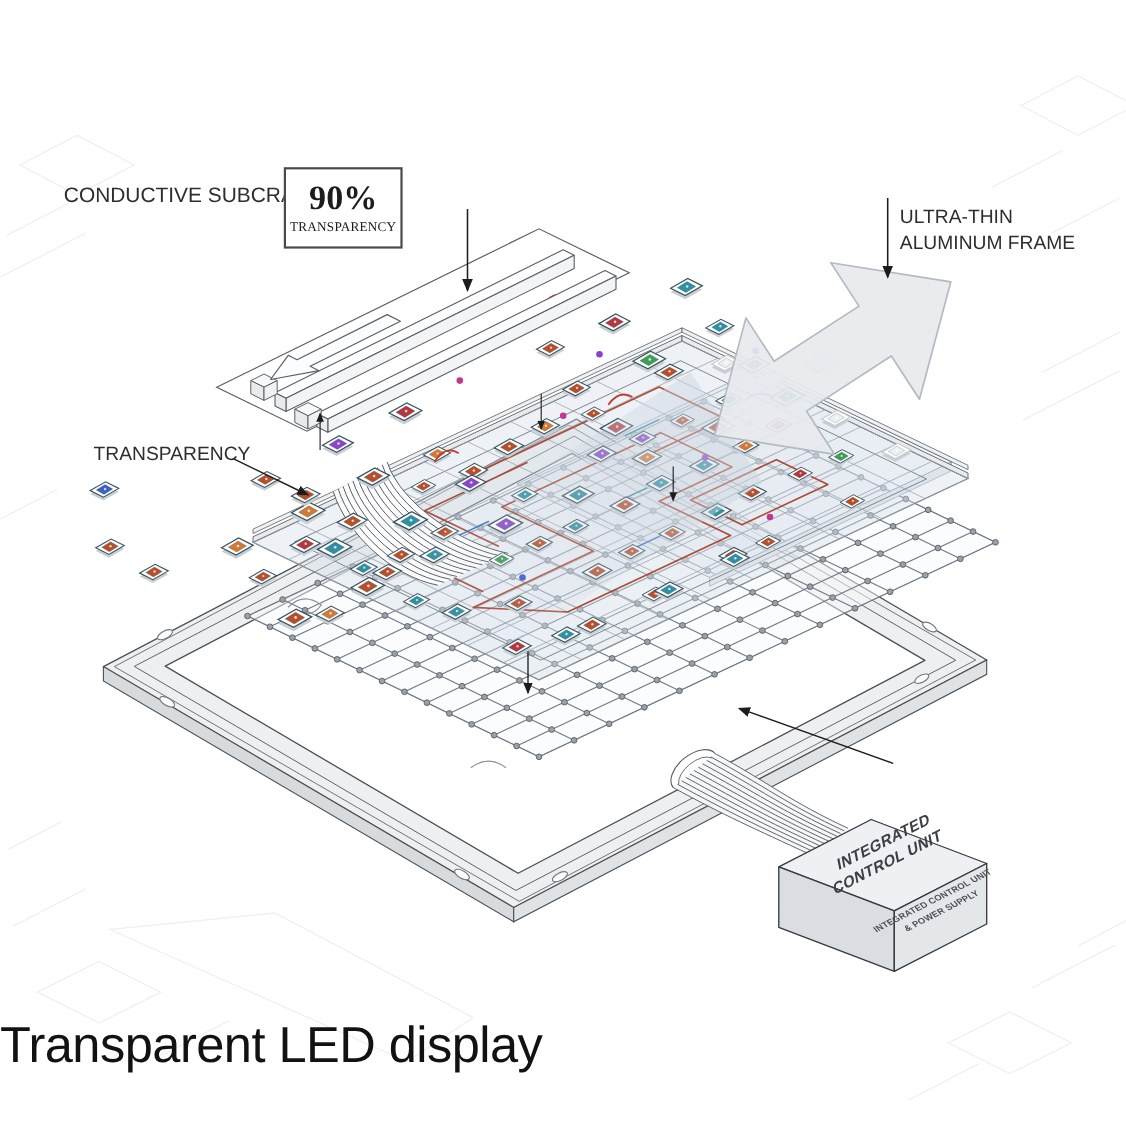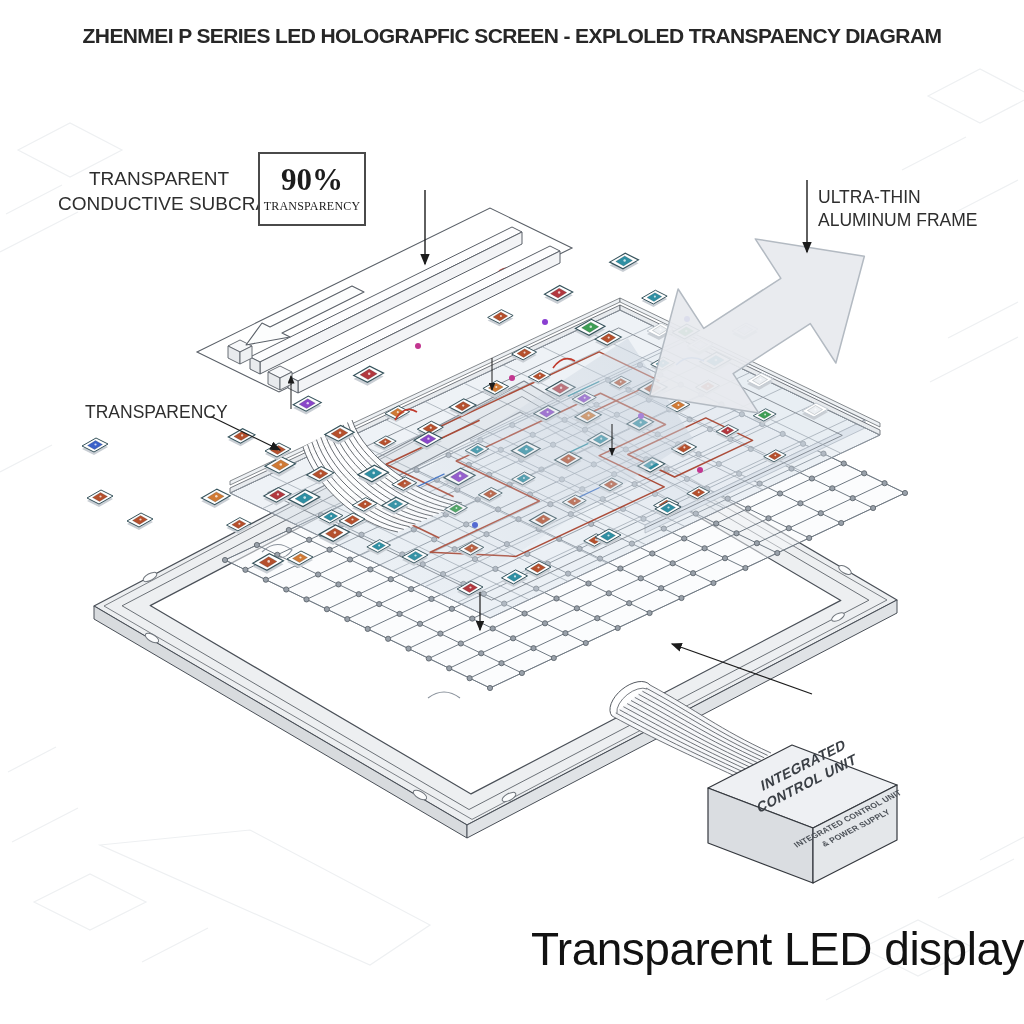--- a/index.html
+++ b/index.html
@@ -15,21 +15,21 @@
              font-size:19px;line-height:1.32;}
   .badge{position:absolute;left:258px;top:152px;width:104px;height:70px;
          border:2px solid #4a4a4a;background:#fff;text-align:center;
          display:flex;flex-direction:column;justify-content:center;color:#1c1c1c;font-family:Liberation Serif, serif;}
   .badge-val{font-size:31px;font-weight:800;line-height:1.05;}
   .badge-cap{font-size:12px;margin-top:3px;letter-spacing:0.2px;}
   .flex{left:420px;top:121px;font-size:19px;line-height:1.3;}
   .ultra{left:818px;top:186px;font-size:17.5px;line-height:1.32;}
   .transp{left:85px;top:402px;font-size:17.5px;}
   .ambient{left:820px;top:675px;font-size:17px;line-height:1.38;}
-  .caption{left:0;top:922px;width:1024px;text-align:right;font-size:46px;
+  .caption{left:0;top:922px;width:1024px;text-align:left;font-size:46px;
            font-weight:400;letter-spacing:-0.5px;color:#121212;}
   .boxtop{left:736px;top:756px;width:138px;text-align:center;font-size:14px;
           font-weight:700;letter-spacing:0.4px;color:#3a3f45;line-height:1.3;
           transform:rotate(-27deg) skewX(-16deg);}
   .boxside{left:792px;top:812px;width:120px;text-align:center;font-size:8px;
            font-weight:700;letter-spacing:0.2px;color:#4a4f56;line-height:1.45;
            transform:rotate(-27deg) skewX(14deg);}
 </style>
 </head>
 <body>
@@ -932,24 +932,22 @@
     <line x1="807" y1="180" x2="807" y2="252" stroke-width="1.4" marker-end="url(#ah)"></line>
     <line x1="212" y1="417" x2="280" y2="450" stroke-width="1.3" marker-end="url(#ah)"></line>
     <line x1="812" y1="694" x2="672" y2="644" stroke-width="1.3" marker-end="url(#ah)"></line>
     <line x1="480" y1="592" x2="480" y2="630" stroke-width="1.2" marker-end="url(#ah)"></line>
     <line x1="492" y1="358" x2="492" y2="390" stroke-width="1" marker-end="url(#ah)"></line>
     <line x1="612" y1="424" x2="612" y2="455" stroke-width="1" marker-end="url(#ah)"></line>
     <line x1="291" y1="409" x2="291" y2="376" stroke-width="1" marker-end="url(#ah)"></line>
   </g>
 </svg>
 
-<div class="lbl title">ZHENMEI P SERIES LED HOLOGRAPFIC SCREEN - EXPLOLED TRANSPAENCY DIAGRAM</div>
 
 <div class="lbl substrate">
-  <span>TRANSPARENT</span>
   <span>CONDUCTIVE SUBCRATE</span>
 </div>
 
 <div class="badge">
   <div class="badge-val">90%</div>
   <div class="badge-cap">TRANSPARENCY</div>
 </div>
 
 
 <div class="lbl ultra">

